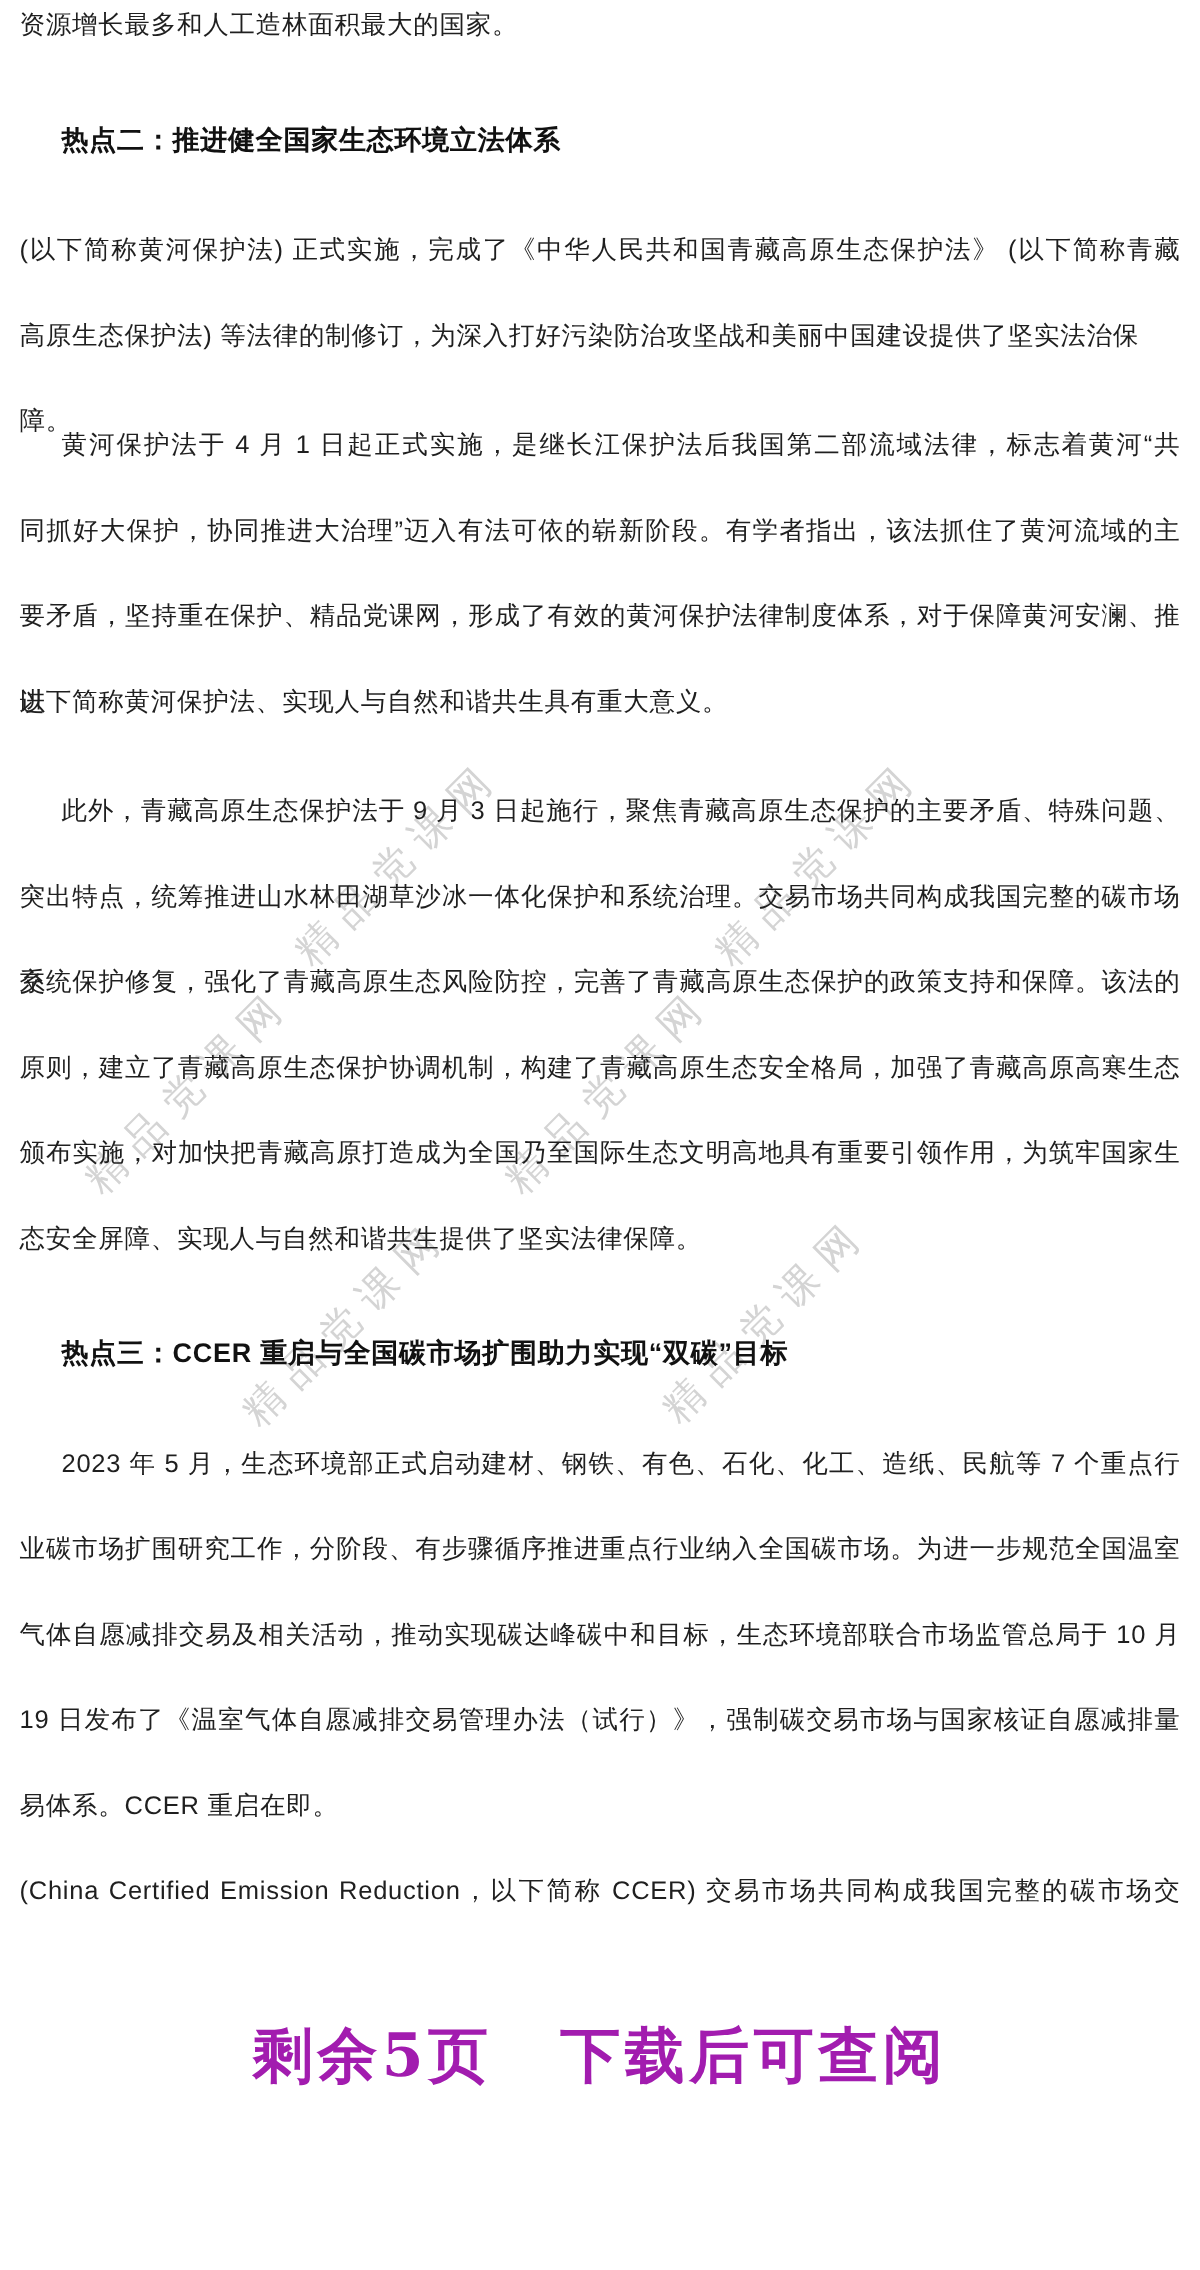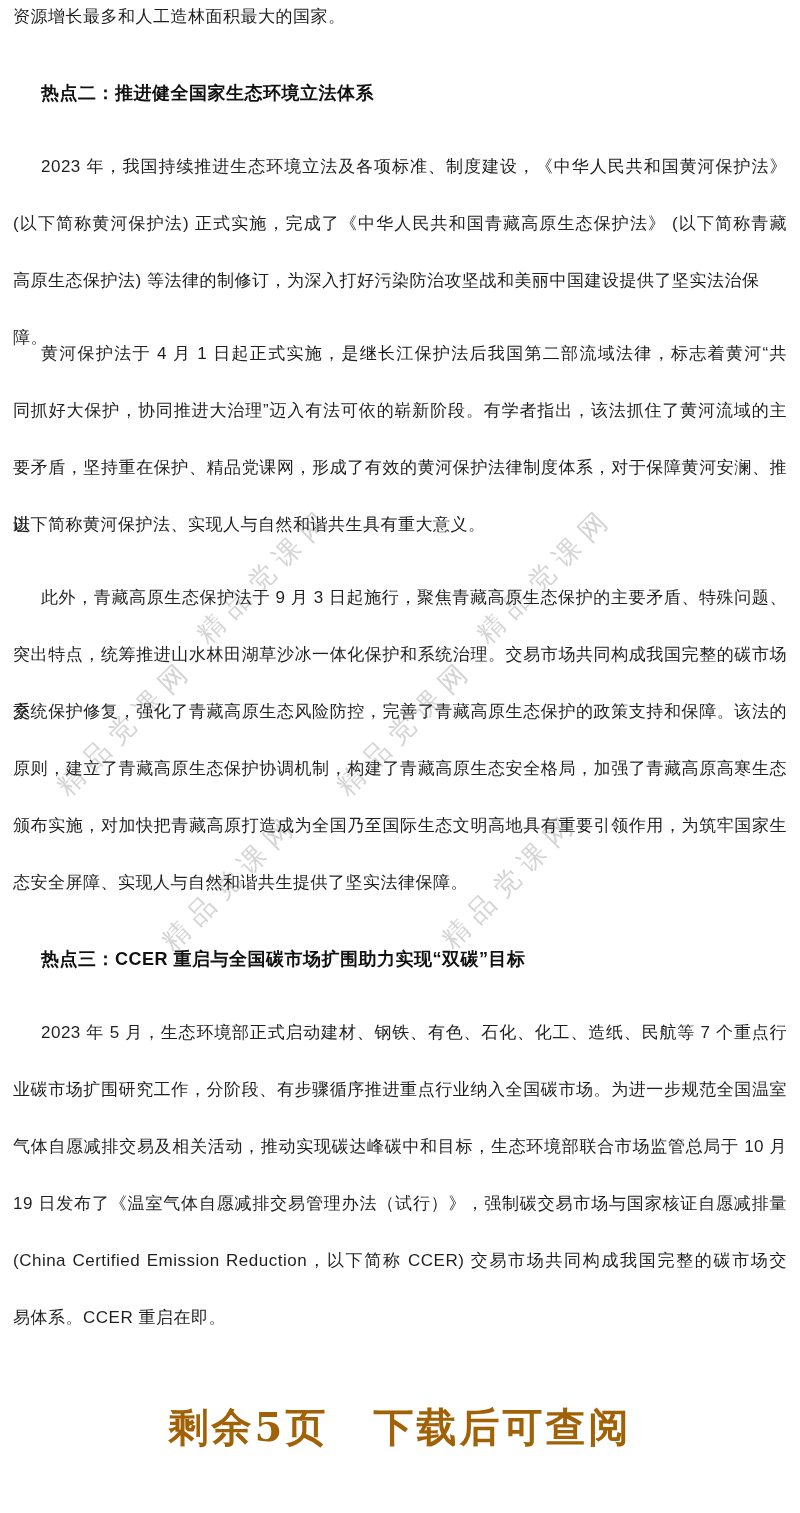--- a/index.html
+++ b/index.html
@@ -78,21 +78,20 @@
       <span class="wm" style="left: 510px; top: 880px; color: rgb(212, 212, 212);">精品党课网</span>
     </div>
   <div class="doc">
       <div class="block para-continuation">
         <div class="line last">资源增长最多和人工造林面积最大的国家。</div>
       </div>
       <div class="block heading">
         <div class="line first last">热点二：推进健全国家生态环境立法体系</div>
       </div>
       <div class="block para">
-        <div class="line first">2023 年，我国持续推进生态环境立法及各项标准、制度建设，《中华人民共和国黄河保护法》</div>
         <div class="line">(以下简称黄河保护法) 正式实施，完成了《中华人民共和国青藏高原生态保护法》 (以下简称青藏</div>
         <div class="line last">高原生态保护法) 等法律的制修订，为深入打好污染防治攻坚战和美丽中国建设提供了坚实法治保障。</div>
       </div>
       <div class="block para">
         <div class="line first">黄河保护法于 4 月 1 日起正式实施，是继长江保护法后我国第二部流域法律，标志着黄河“共</div>
         <div class="line">同抓好大保护，协同推进大治理”迈入有法可依的崭新阶段。有学者指出，该法抓住了黄河流域的主</div>
         <div class="line">要矛盾，坚持重在保护、精品党课网，形成了有效的黄河保护法律制度体系，对于保障黄河安澜、推进</div>
         <div class="line last">以下简称黄河保护法、实现人与自然和谐共生具有重大意义。</div>
       </div>
       <div class="block para">
@@ -104,21 +103,21 @@
         <div class="line last">态安全屏障、实现人与自然和谐共生提供了坚实法律保障。</div>
       </div>
       <div class="block heading">
         <div class="line first last">热点三：CCER 重启与全国碳市场扩围助力实现“双碳”目标</div>
       </div>
       <div class="block para">
         <div class="line first">2023 年 5 月，生态环境部正式启动建材、钢铁、有色、石化、化工、造纸、民航等 7 个重点行</div>
         <div class="line">业碳市场扩围研究工作，分阶段、有步骤循序推进重点行业纳入全国碳市场。为进一步规范全国温室</div>
         <div class="line">气体自愿减排交易及相关活动，推动实现碳达峰碳中和目标，生态环境部联合市场监管总局于 10 月</div>
         <div class="line">19 日发布了《温室气体自愿减排交易管理办法（试行）》，强制碳交易市场与国家核证自愿减排量</div>
+        <div class="line last">易体系。CCER 重启在即。</div>
         <div class="line">(China Certified Emission Reduction，以下简称 CCER) 交易市场共同构成我国完整的碳市场交</div>
-        <div class="line last">易体系。CCER 重启在即。</div>
       </div>
     </div>
-  <div class="footer" style="color: #a16207; gap: 45px;">
+  <div class="footer" style="color: #a21caf; gap: 45px;">
     <span>剩余5页</span>
     <span>下载后可查阅</span>
   </div>
 </div>
 
 </body></html>

